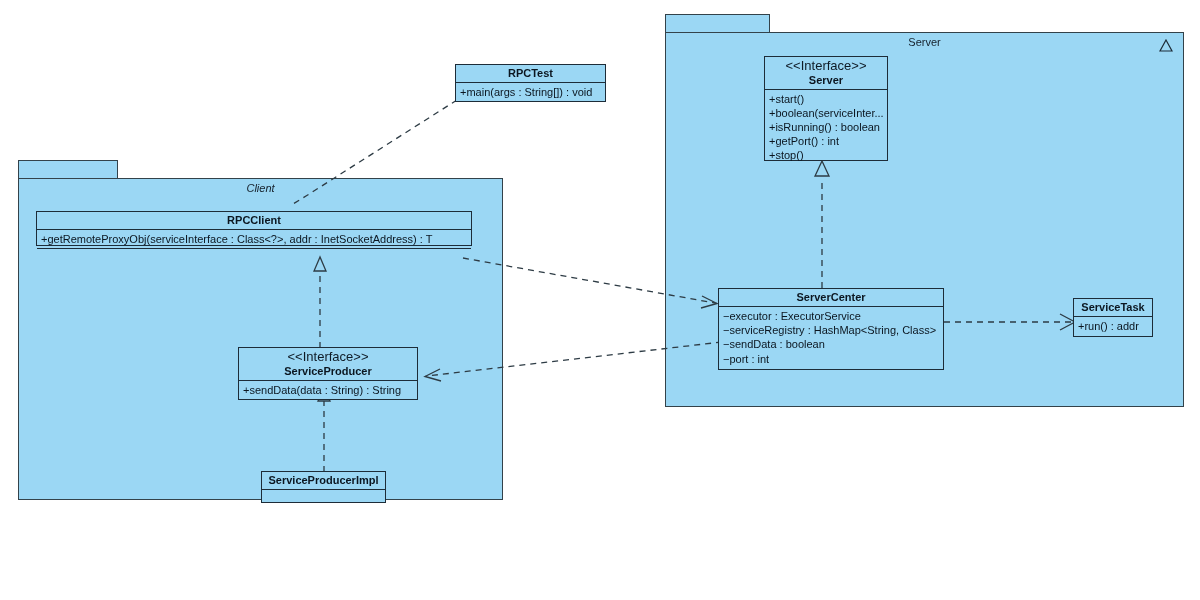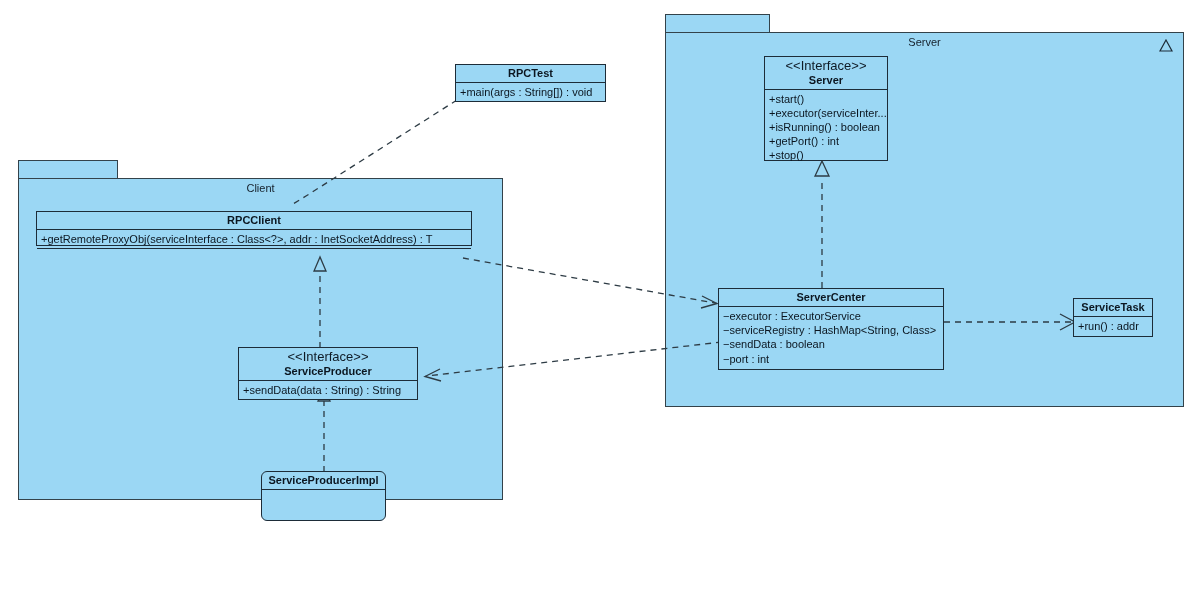--- a/index.html
+++ b/index.html
@@ -122,21 +122,21 @@
     stroke-width: 1.3;
     fill: none;
   }
 </style>
 </head>
 <body>
 
 <div id="canvas">
 
   <div class="package-tab" style="left:18px; top:160px; width:100px; height:18px;"></div>
-  <div class="package" style="left:18px; top:178px; width:485px; height:322px;">
+  <div class="package" style="left:18px; top:178px; width:485px; height:322px;font-style:italic;">
     <div class="package-title">Client</div>
   </div>
 
   <div class="package-tab" style="left:665px; top:14px; width:105px; height:18px;"></div>
   <div class="package" style="left:665px; top:32px; width:519px; height:375px;">
     <div class="package-title">Server</div>
     <svg class="package-corner-icon" viewBox="0 0 14 13">
       <polygon points="7,1 13,12 1,12" fill="none" stroke="#1d2c38" stroke-width="1.2"></polygon>
     </svg>
   </div>
@@ -207,35 +207,35 @@
   <div class="uml-box" style="left:238px; top:347px; width:180px; height:53px;">
     <div class="uml-head">
       <span class="uml-stereotype">&lt;&lt;Interface&gt;&gt;</span>
       <span class="uml-name">ServiceProducer</span>
     </div>
     <div class="uml-compartment last">
       <div class="uml-member">+sendData(data : String) : String</div>
     </div>
   </div>
 
-  <div class="uml-box" style="left:261px; top:471px; width:125px; height:50px;border-radius:6px;">
+  <div class="uml-box" style="left:261px; top:471px; width:125px; height:32px;">
     <div class="uml-head">
       <span class="uml-name">ServiceProducerImpl</span>
     </div>
     <div class="uml-compartment last empty"></div>
   </div>
 
   <div class="uml-box" style="left:764px; top:56px; width:124px; height:105px;">
     <div class="uml-head">
       <span class="uml-stereotype">&lt;&lt;Interface&gt;&gt;</span>
       <span class="uml-name">Server</span>
     </div>
     <div class="uml-compartment last">
       <div class="uml-member">+start()</div>
-      <div class="uml-member">+executor(serviceInter...</div>
+      <div class="uml-member">+boolean(serviceInter...</div>
       <div class="uml-member">+isRunning() : boolean</div>
       <div class="uml-member">+getPort() : int</div>
       <div class="uml-member">+stop()</div>
     </div>
   </div>
 
   <div class="uml-box" style="left:718px; top:288px; width:226px; height:82px;">
     <div class="uml-head">
       <span class="uml-name">ServerCenter</span>
     </div>

